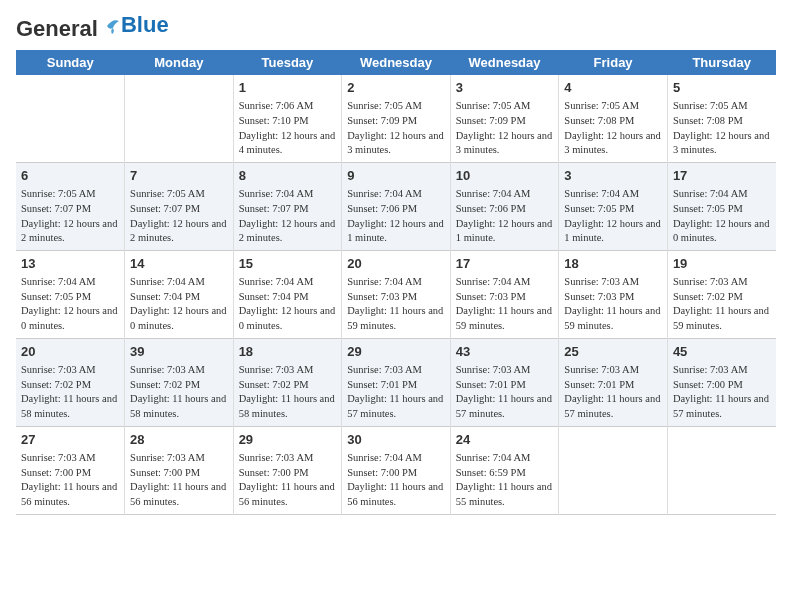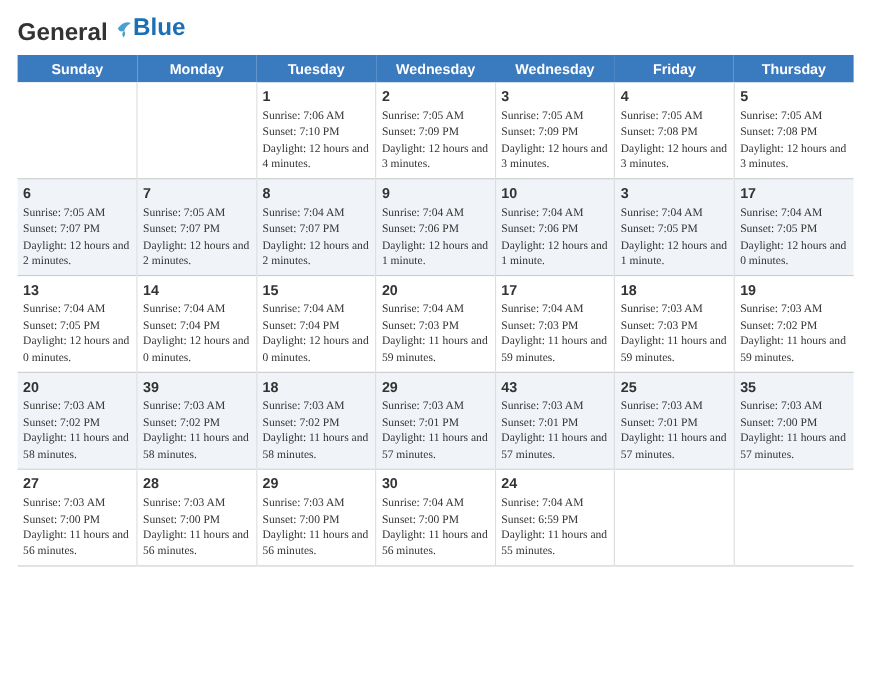--- a/index.html
+++ b/index.html
@@ -266,21 +266,21 @@
 Sunset: 7:01 PM
 Daylight: 11 hours and 57 minutes.</div>
         </td>
         <td>
           <span class="day-num">25</span>
           <div class="day-info" style="white-space: pre-line;">Sunrise: 7:03 AM
 Sunset: 7:01 PM
 Daylight: 11 hours and 57 minutes.</div>
         </td>
         <td>
-          <span class="day-num">35</span>
+          <span class="day-num">45</span>
           <div class="day-info" style="white-space: pre-line;">Sunrise: 7:03 AM
 Sunset: 7:00 PM
 Daylight: 11 hours and 57 minutes.</div>
         </td>
       </tr>
       <tr>
         <td>
           <span class="day-num">27</span>
           <div class="day-info" style="white-space: pre-line;">Sunrise: 7:03 AM
 Sunset: 7:00 PM

